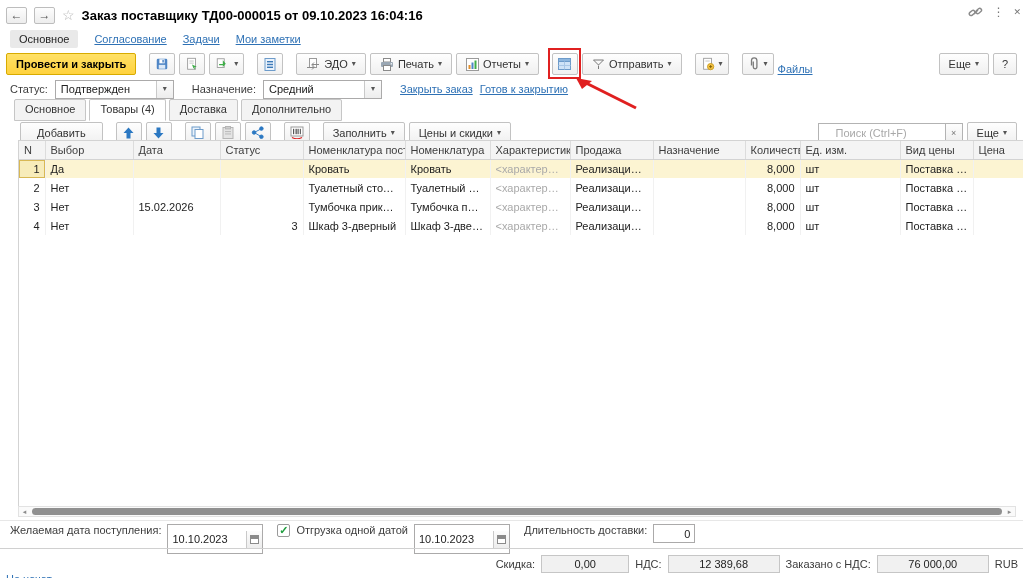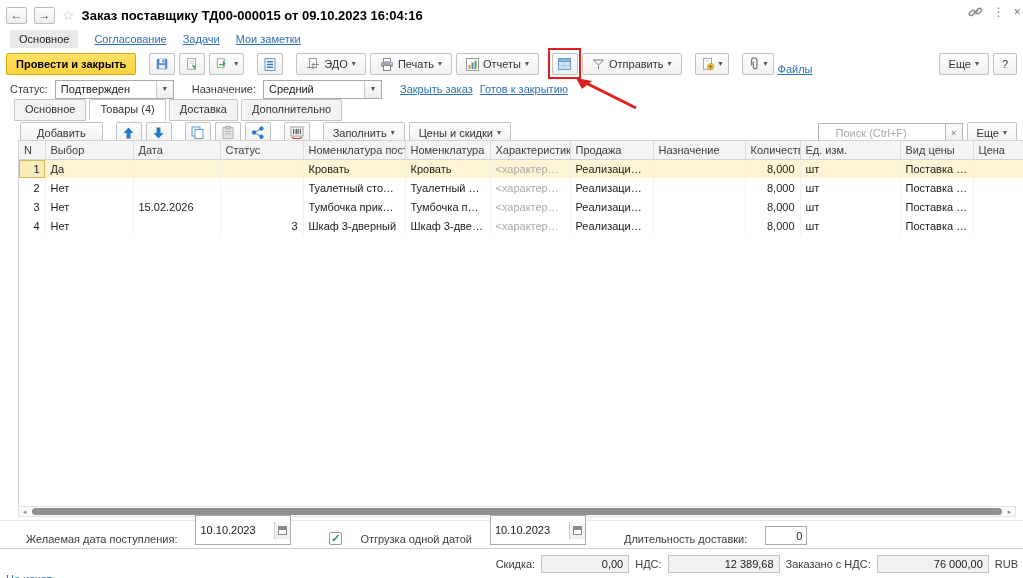--- a/index.html
+++ b/index.html
@@ -52,32 +52,32 @@
   td.ncell{text-align:right}
   tr.sel td.ncell{box-shadow:inset 0 0 0 1px #d8b854;background:#f7ecba}
   td.r{text-align:right}
   td.gray{color:#a9a9a9}
   
   .hscroll{top:506px;left:18px;right:7px;height:11px;border:1px solid #e2e2e2;background:#fafafa}
   .sarrow{position:absolute;top:0;width:11px;height:9px;display:flex;align-items:center;justify-content:center;font-size:7px;color:#8b8b8b;cursor:pointer}
   .thumb{position:absolute;left:13px;right:13px;top:1px;height:7px;background:#909090;border-radius:4px;cursor:grab}
   .sep{top:520px;left:0;right:0;height:1px;background:#e7e7e7}
   
-  .ffields{top:524px;left:26px;height:21px;display:flex;align-items:flex-end;gap:18px;color:#3c3c3c}
+  .ffields{top:524px;left:10px;height:21px;display:flex;align-items:flex-start;gap:6px;color:#3c3c3c}
   .datebox{display:flex;align-items:center;height:30px;border:1px solid #abaaaa;background:#fff}
   .datebox input{width:78px;height:17px;border:none;outline:none;padding:0 4px;font-family:"Liberation Sans",sans-serif;font-size:11px;color:#222}
   .calbtn{width:16px;height:17px;border-left:1px solid #c9c9c9;display:flex;align-items:center;justify-content:center;background:linear-gradient(#fcfcfc,#ededed);cursor:pointer}
   .cal{width:9px;height:9px;border:1px solid #8a8a8a;background:linear-gradient(#8a8a8a 0 3px,#fff 3px)}
   .chk{width:13px;height:13px;border:1px solid #9a9a9a;border-radius:2px;background:#fff;display:inline-flex;align-items:center;justify-content:center;color:#1f9e3f;font-weight:bold;font-size:11px;line-height:1;cursor:pointer}
   .numbox{width:42px;height:19px;border:1px solid #abaaaa;text-align:right;padding:0 4px;font-family:"Liberation Sans",sans-serif;font-size:11px;color:#222}
   
   .sbar{top:548px;left:0;right:0;bottom:0;border-top:1px solid #d0d0d0}
   .sbar-left{position:absolute;left:6px;top:24px}
   .sbar-right{position:absolute;right:5px;top:6px;display:flex;align-items:center;gap:6px;color:#3c3c3c}
-  .rofield{height:18px;background:#f1f1f1;border:1px solid #c6c6c6;text-align:right;padding:2px 5px;color:#222;white-space:nowrap}
+  .rofield{height:18px;background:#f1f1f1;border:1px solid #c6c6c6;text-align:center;padding:2px 5px;color:#222;white-space:nowrap}
   .w88{width:88px}.w112{width:112px}
   svg{display:block}
 </style>
 </head>
 <body>
 
 <div class="abs hdr">
   <span class="navbtn">
       <span>←</span>
     </span>

